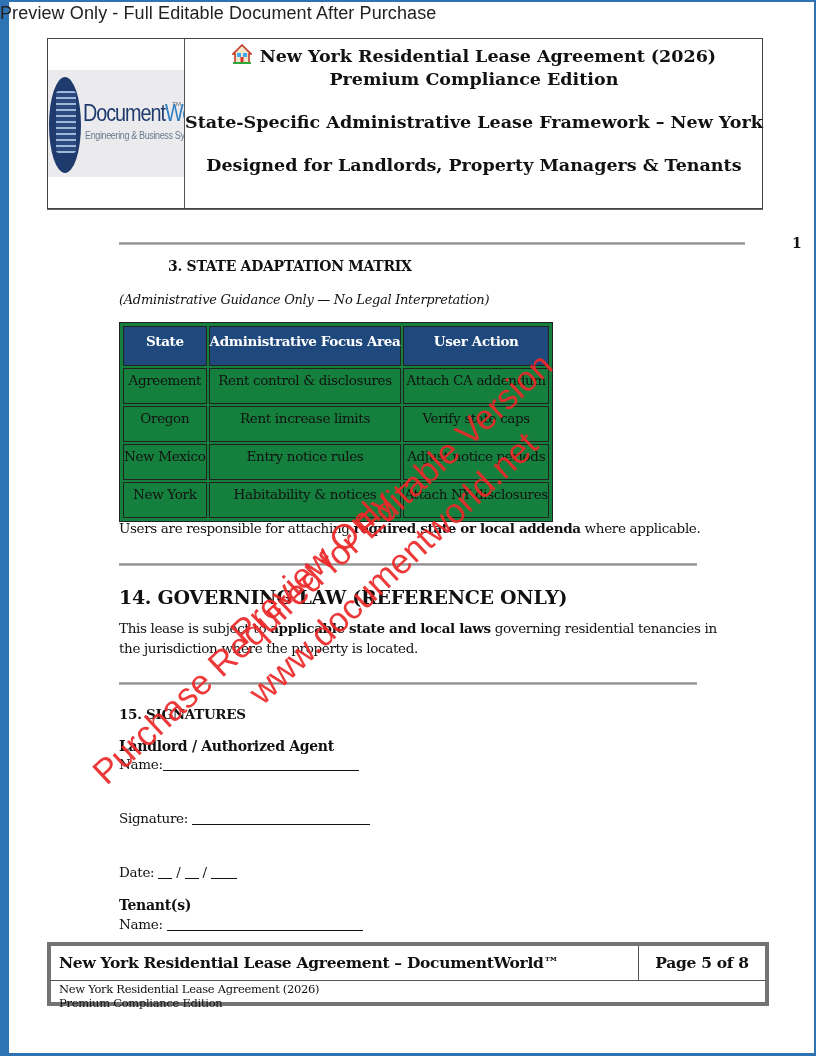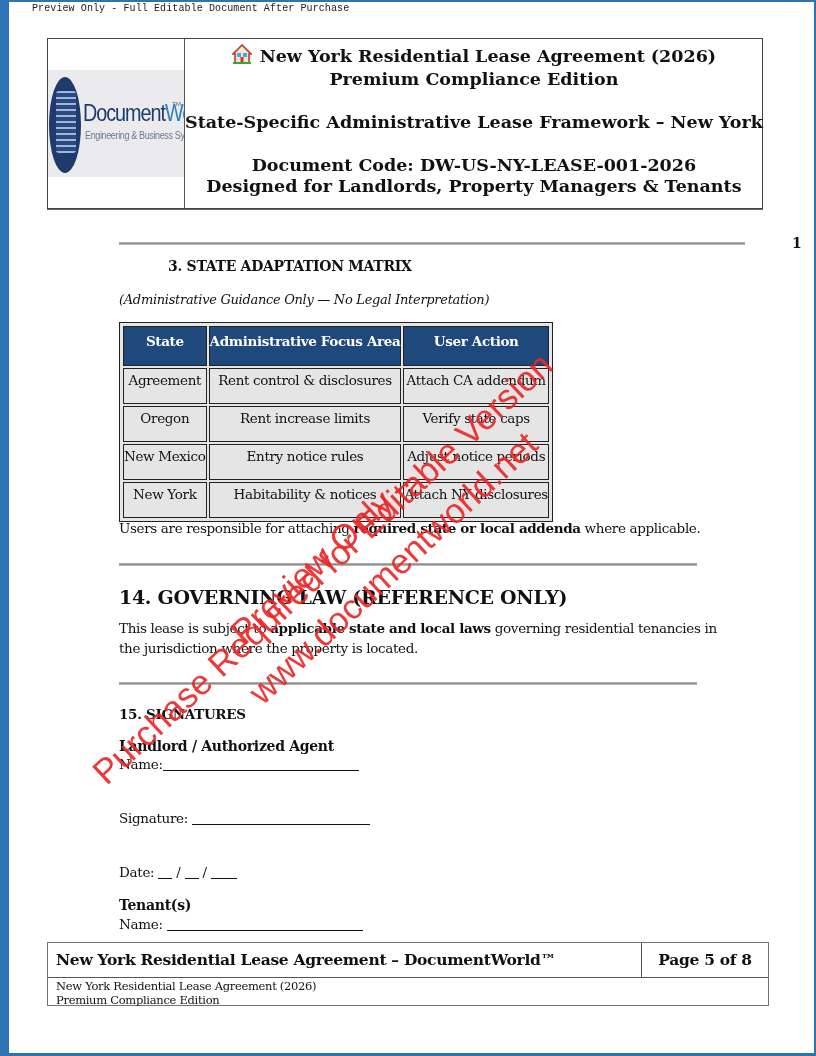--- a/index.html
+++ b/index.html
@@ -6,22 +6,22 @@
   html, body { width: 816px; height: 1056px; overflow: hidden; background: #ffffff; }
   body { position: relative; font-family: "DejaVu Serif", "Liberation Serif", serif; color: #111; }
 
   .frame-left { position: absolute; left: 0; top: 0; width: 9px; height: 1056px; background: #2e74b5; }
   .frame-top { position: absolute; left: 0; top: 0; width: 816px; height: 2px; background: #2e74b5; }
   .frame-right { position: absolute; right: 0; top: 0; width: 2px; height: 1056px; background: #2e74b5; }
   .frame-bottom { position: absolute; left: 0; bottom: 0; width: 816px; height: 3px; background: #2e74b5; }
 
   .preview-banner {
     position: absolute; left: 0; top: 3px;
-    font-family: Liberation Mono, monospace;
-    font-size: 10px; color: #222; letter-spacing: 0.1px; white-space: nowrap; margin-left: 32px;
+    font-family: Liberation Sans, sans-serif;
+    font-size: 18px; color: #222; letter-spacing: 0.1px; white-space: nowrap;
   }
 
   
   .header-box {
     position: absolute; left: 47px; top: 38px; width: 716px; height: 171px;
     border: 1px solid #444; display: flex;
   }
   .header-box::after {
     content: ""; position: absolute; left: -1px; right: -1px; bottom: -2px; height: 1px; background: #666;
   }
@@ -60,40 +60,40 @@
   .hr { position: absolute; height: 3px; background: linear-gradient(#bdbdbd, #8e8e8e 50%, #cfcfcf); }
 
   .section-title { position: absolute; font-weight: bold; font-size: 14px; white-space: nowrap; letter-spacing: -0.3px; }
   .italic-note { position: absolute; font-style: italic; font-size: 13px; white-space: nowrap; letter-spacing: -0.3px; }
   .para { position: absolute; font-size: 13.5px; line-height: 20px; white-space: nowrap; letter-spacing: -0.35px; }
   .para b { font-weight: bold; }
 
   
   .matrix {
     position: absolute; left: 119px; top: 322px; border: 1px solid #222; padding: 1px;
-    border-collapse: separate; border-spacing: 2px 2px; background: #e5e5e5;
+    border-collapse: separate; border-spacing: 2px 2px; background: #15803d;
   }
   .matrix th, .matrix td {
     border: 1px solid #222; text-align: center; font-size: 13.5px; letter-spacing: -0.35px;
     white-space: nowrap; vertical-align: top;
   }
   .matrix th { background: #1f487c; color: #fff; font-weight: bold; height: 40px; padding-top: 6px; }
   .matrix td { height: 36px; padding-top: 3px; }
   .matrix .c1 { width: 78px; }
   .matrix .c2 { width: 182px; }
   .matrix .c3 { width: 138px; }
 
   .sig-label { position: absolute; font-size: 13.5px; white-space: nowrap; letter-spacing: -0.3px; }
   .sig-label .line { display: inline-block; border-bottom: 1.5px solid #111; vertical-align: -2px; }
   .sig-label .thin { border-bottom-width: 1px; }
   .sig-heading { position: absolute; font-weight: bold; font-size: 14px; white-space: nowrap; letter-spacing: -0.3px; }
 
   
   .footer-box {
-    position: absolute; left: 47px; top: 942px; width: 722px; height: 64px; border: 1px solid #737373;
+    position: absolute; left: 47px; top: 942px; width: 722px; height: 64px; border: 4px solid #737373;
   }
   .footer-top { display: flex; height: 35px; border-bottom: 1px solid #555; }
   .footer-title { flex: 1; font-weight: bold; font-size: 15.5px; padding: 7px 0 0 8px; white-space: nowrap; letter-spacing: -0.3px; border-right: 1px solid #555; }
   .footer-page { width: 126px; text-align: center; font-weight: bold; font-size: 15.5px; padding-top: 7px; letter-spacing: -0.3px; }
   .footer-sub { font-size: 11.5px; line-height: 14px; padding: 1px 0 0 8px; white-space: nowrap; letter-spacing: -0.3px; }
 
   
   .wm { position: absolute; color: rgba(236, 40, 40, 0.92); font-family: "Liberation Sans", "DejaVu Sans", sans-serif;
         white-space: nowrap; transform-origin: left bottom; transform: rotate(-43deg); pointer-events: none; }
   .wm1 { left: 250px; top: 612px; font-size: 35px; }
@@ -128,21 +128,20 @@
           <rect x="11" y="9" width="4" height="4" fill="#3fa9f5"></rect>
           <rect x="8.5" y="13" width="3" height="6" fill="#d9342b"></rect>
           <rect x="1" y="18" width="18" height="2" fill="#2faa3d"></rect>
         </svg>
       </span><span>New York Residential Lease Agreement (2026)</span>
     </div>
     <div class="row">Premium Compliance Edition</div>
     <div class="gap"></div>
     <div class="row">State-Specific Administrative Lease Framework – New York</div>
     <div class="gap"></div>
-    <div class="row">Document Code: DW-US-NY-LEASE-001-2026</div>
     <div class="row">Designed for Landlords, Property Managers &amp; Tenants</div>
   </div>
 </div>
 
 <div class="page-num">1</div>
 
 <div class="hr" style="left:119px; top:242px; width:626px;"></div>
 <div class="section-title" style="left:168px; top:258px;">3. STATE ADAPTATION MATRIX</div>
 <div class="italic-note" style="left:119px; top:292px;font-style:italic;">(Administrative Guidance Only — No Legal Interpretation)</div>
 

